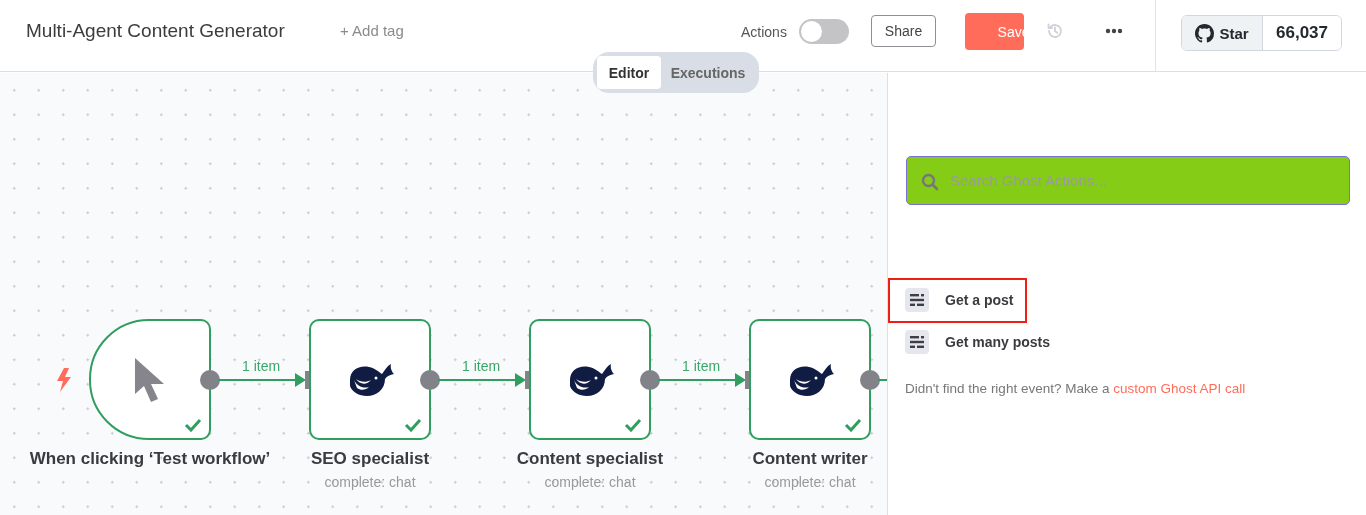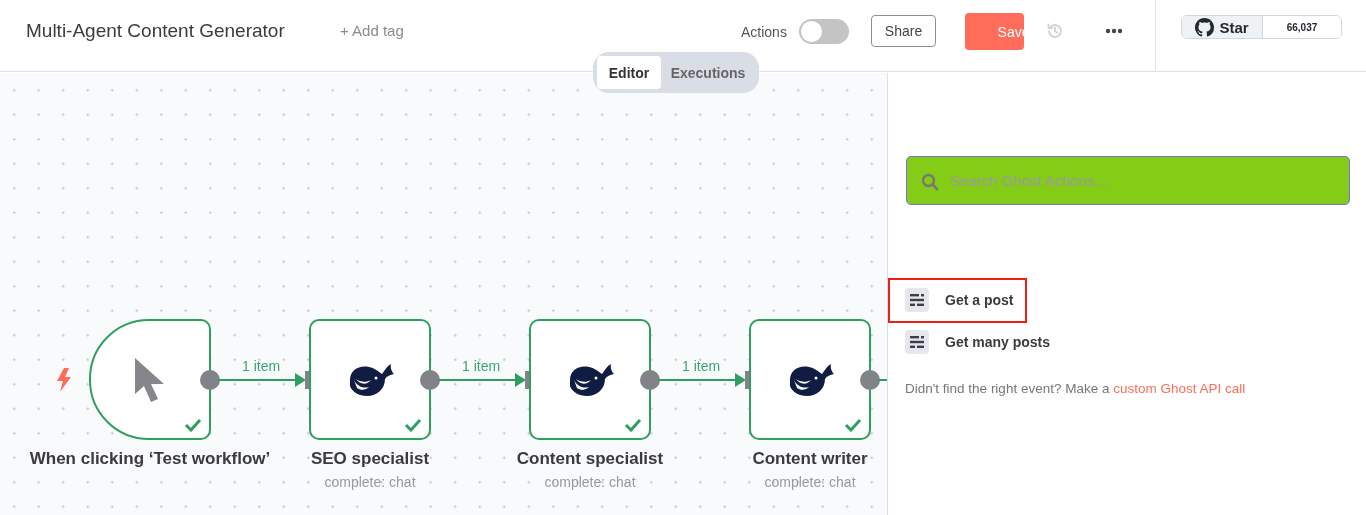--- a/index.html
+++ b/index.html
@@ -11,23 +11,23 @@
   .title { position: absolute; left: 26px; top: 20px; font-size: 19px; color: #3c3c40; }
   .add-tag { position: absolute; left: 340px; top: 22px; font-size: 15px; color: #8a8a90; cursor: pointer; }
   .active-label { position: absolute; left: 741px; top: 24px; font-size: 14px; color: #555; }
   .toggle { position: absolute; left: 799px; top: 19px; width: 50px; height: 25px; background: #c4c4c7; border-radius: 13px; cursor: pointer; }
   .toggle-knob { position: absolute; left: 2px; top: 2px; width: 21px; height: 21px; background: #fff; border-radius: 50%; }
   .share-btn { position: absolute; left: 871px; top: 15px; width: 65px; height: 32px; border: 1px solid #8f8f95; border-radius: 4px; background: #fff; font-size: 14px; color: #444; display:flex; align-items:center; justify-content:center; cursor: pointer; font-family: "Liberation Sans", sans-serif; }
   .save-btn { position: absolute; left: 965px; top: 13px; width: 59px; height: 37px; background: #ff6d5a; border-radius: 4px; color: #fff; font-size: 14px; display:flex; align-items:center; justify-content:center; cursor: pointer; border: none; font-family: "Liberation Sans", sans-serif; padding-left: 38px; }
   .history-icon { position: absolute; left: 1046px; top: 22px; width: 18px; height: 18px; cursor: pointer; }
   .more-icon { position: absolute; left: 1104px; top: 22px; width: 20px; height: 18px; font-size: 18px; color: #444; letter-spacing: -1px; cursor: pointer; line-height: 18px; }
   .header-divider { position: absolute; left: 1155px; top: 0; width: 1px; height: 72px; background: #e2e4ea; }
-  .gh-star { position: absolute; left: 1181px; top: 15px; height: 24px; display: flex; border: 1px solid #d0d7de; border-radius: 6px; overflow: hidden; cursor: pointer; }
+  .gh-star { position: absolute; left: 1181px; top: 15px; height: 36px; display: flex; border: 1px solid #d0d7de; border-radius: 6px; overflow: hidden; cursor: pointer; }
   .gh-star-left { width: 81px; background: #eff2f5; display: flex; align-items: center; justify-content: center; gap: 5px; border-right: 1px solid #d0d7de; font-size: 15px; font-weight: bold; color: #24292f; }
-  .gh-star-right { width: 78px; background: #fff; display:flex; align-items:center; justify-content:center; font-size: 10px; font-weight: bold; color: #24292f; }
+  .gh-star-right { width: 78px; background: #fff; display:flex; align-items:center; justify-content:center; font-size: 17px; font-weight: bold; color: #24292f; }
 
   
   .canvas { position: absolute; left: 0; top: 73px; width: 887px; height: 442px; background-color: #f9fafc;
     background-image: radial-gradient(circle, #c8cad0 1px, transparent 1.2px);
     background-size: 24.5px 24.5px; background-position: 2px 5px; }
   .tabs { position: absolute; left: 593px; top: 52px; width: 166px; height: 41px; background: #d9dde6; border-radius: 16px; padding: 4px; display: flex; }
   .tab { height: 33px; display: flex; align-items: center; justify-content: center; font-size: 14px; border-radius: 4px; cursor: pointer; }
   .tab.active { width: 64px; background: #fff; color: #333; font-weight: bold; }
   .tab.inactive { width: 94px; color: #666; font-weight: bold; }
 

